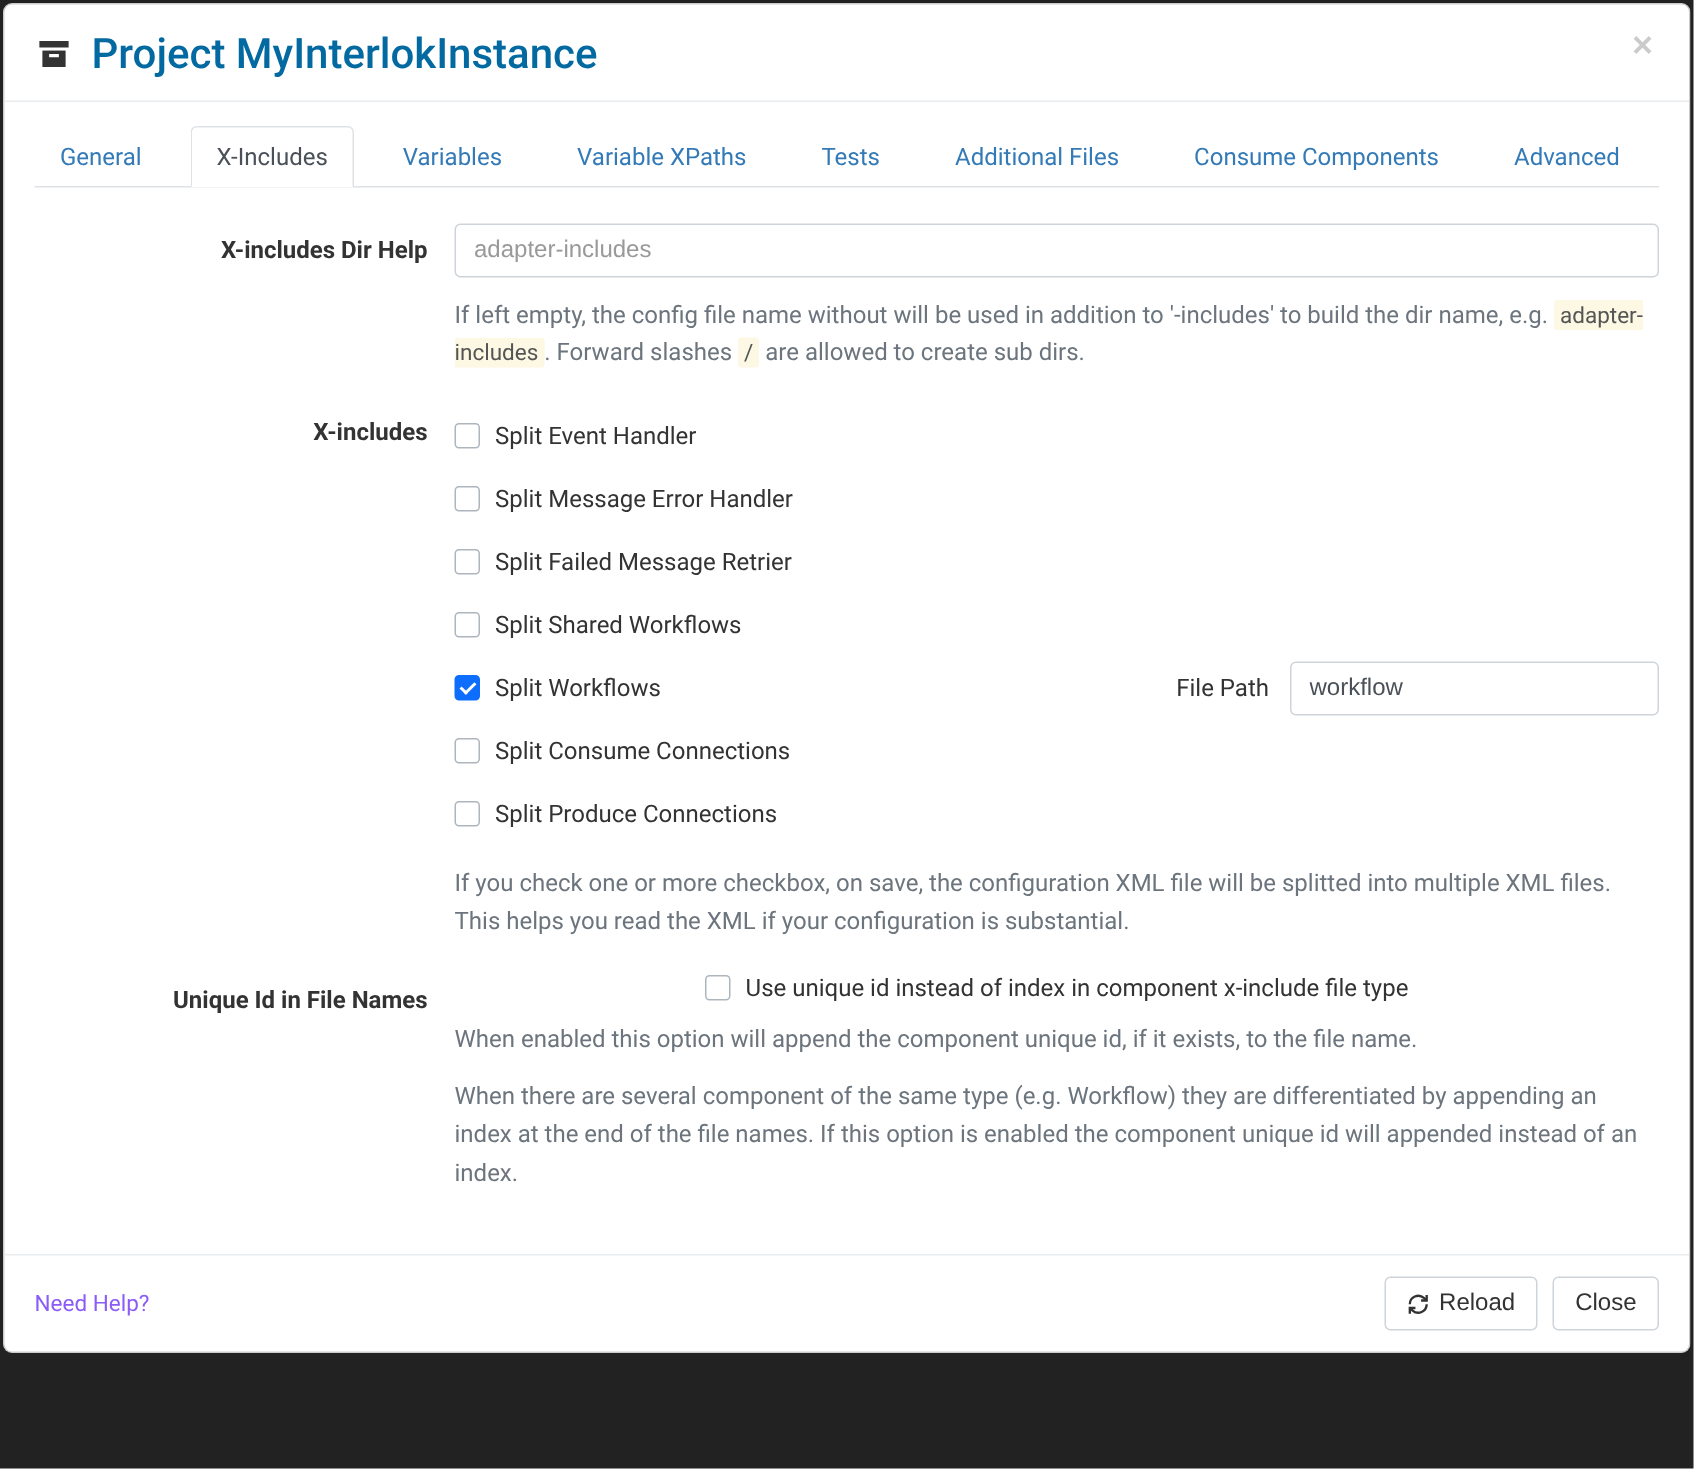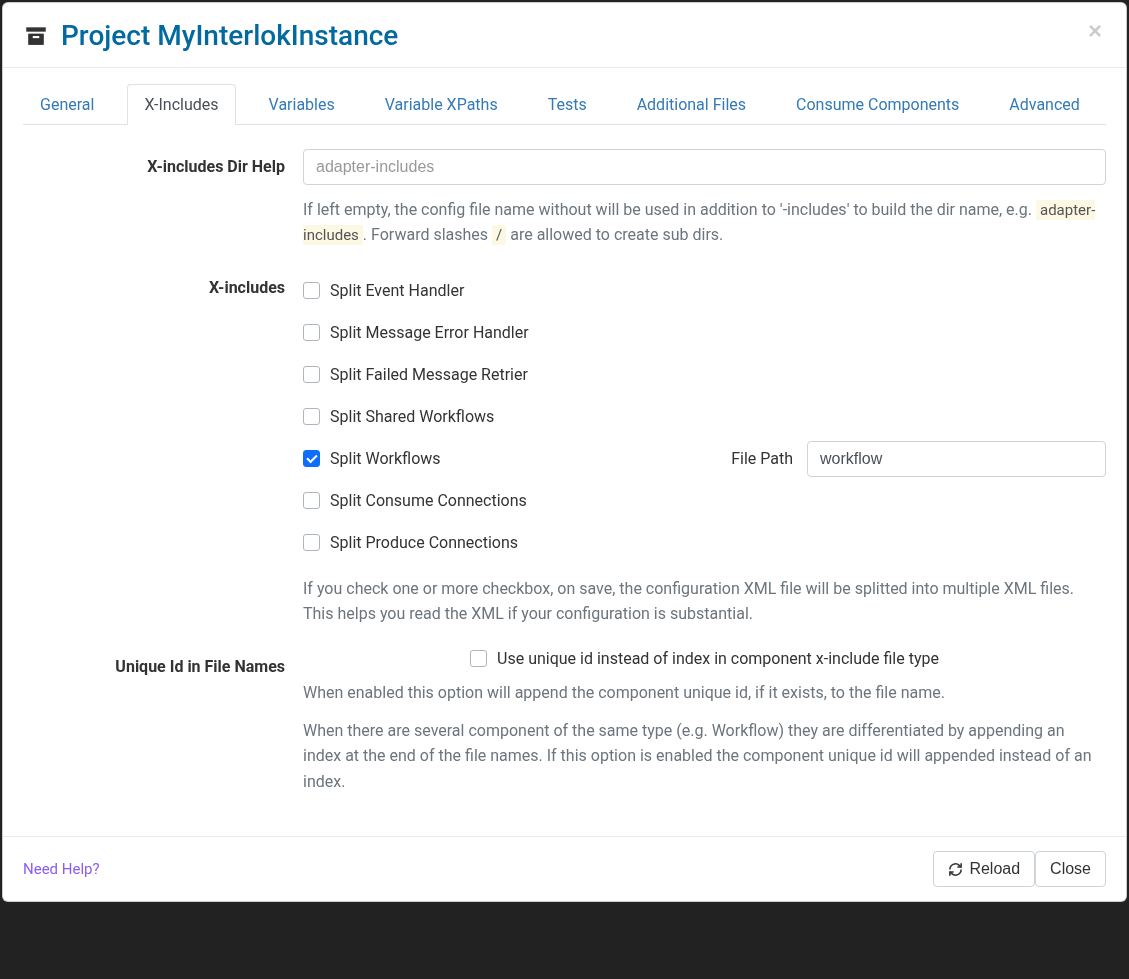--- a/index.html
+++ b/index.html
@@ -174,21 +174,21 @@
   .file-path-group {
     display: flex;
     align-items: center;
     gap: 14px;
   }
   .file-path-label {
     font-size: 16px;
     color: #333;
   }
   .file-path-input {
-    width: 299px;
+    width: 246px;
     padding: 8px 12px;
     font-size: 16px;
     border: 1px solid #ced4da;
     border-radius: 4px;
     color: #495057;
   }
   .modal-footer {
     display: flex;
     align-items: center;
     justify-content: space-between;
@@ -196,20 +196,21 @@
     border-top: 1px solid #e9ecef;
   }
   .help-link {
     color: #8b5cf6;
     font-size: 15px;
     text-decoration: none;
     cursor: pointer;
   }
   .footer-buttons {
     display: flex;
+    gap: 10px;
   }
   .btn {
     padding: 8px 14px;
     font-size: 16px;
     border: 1px solid #ced4da;
     background: #fff;
     border-radius: 4px;
     cursor: pointer;
     color: #333;
     display: inline-flex;

